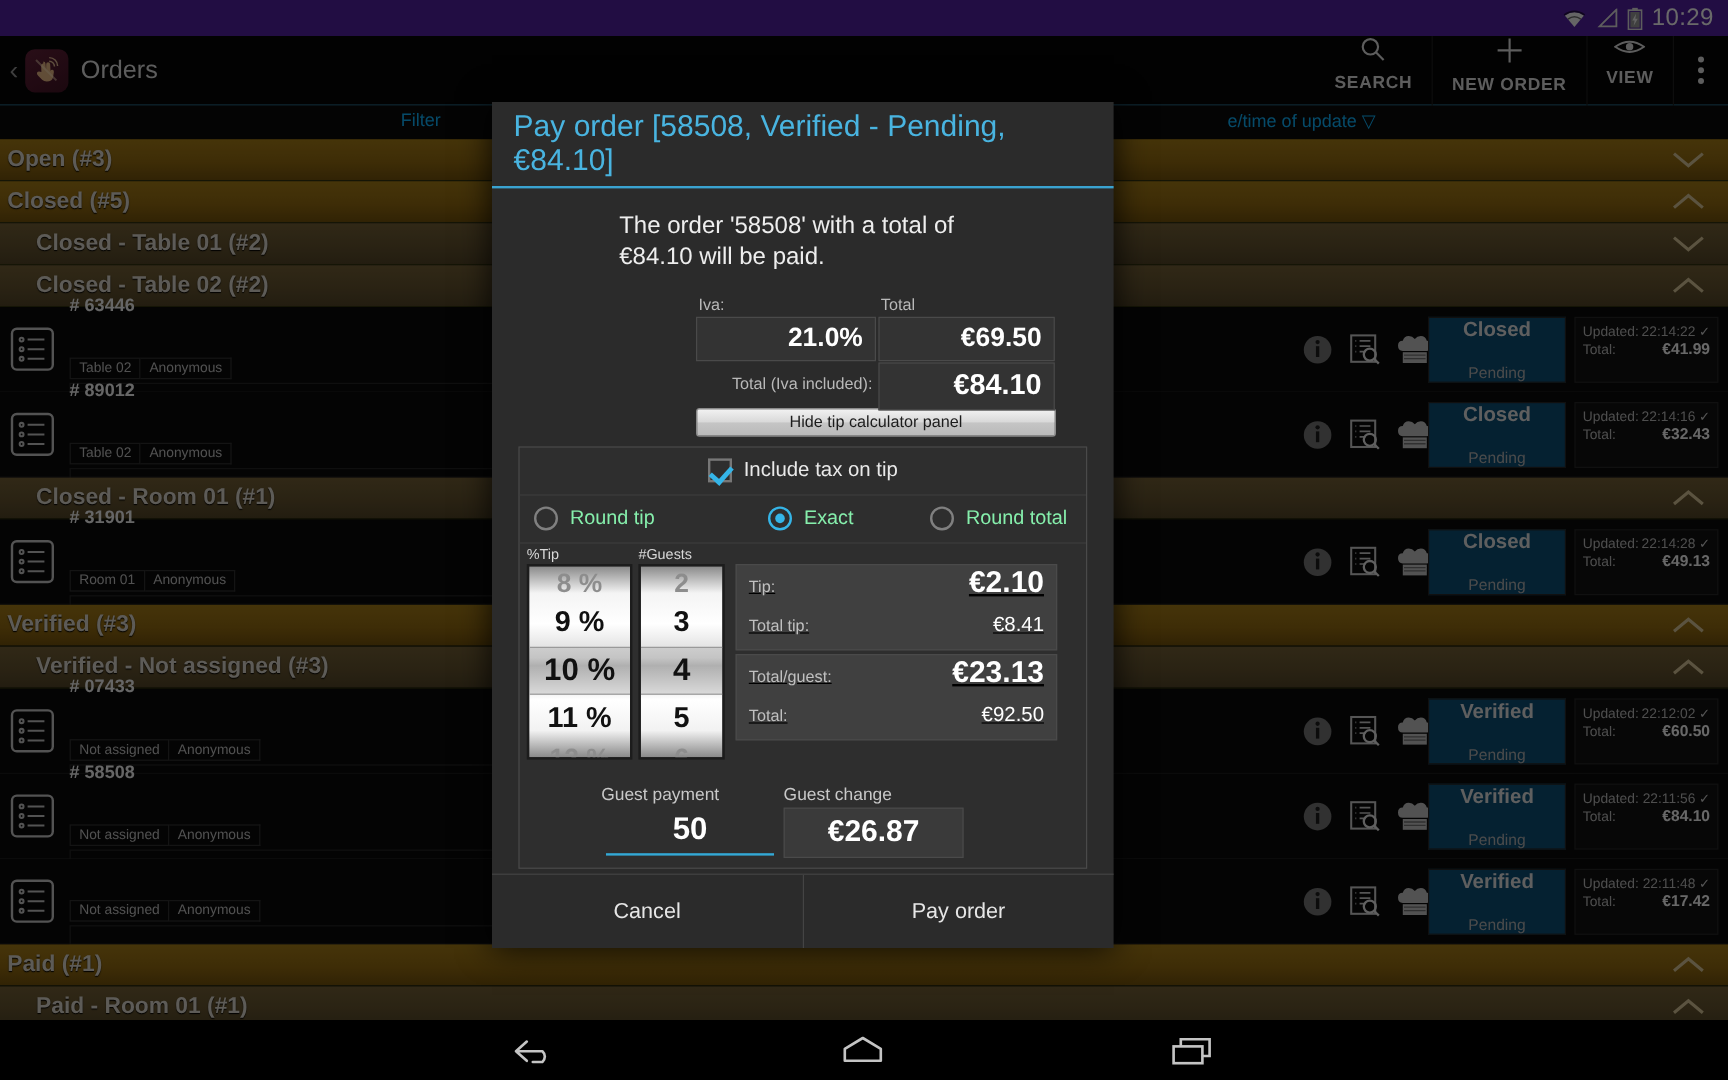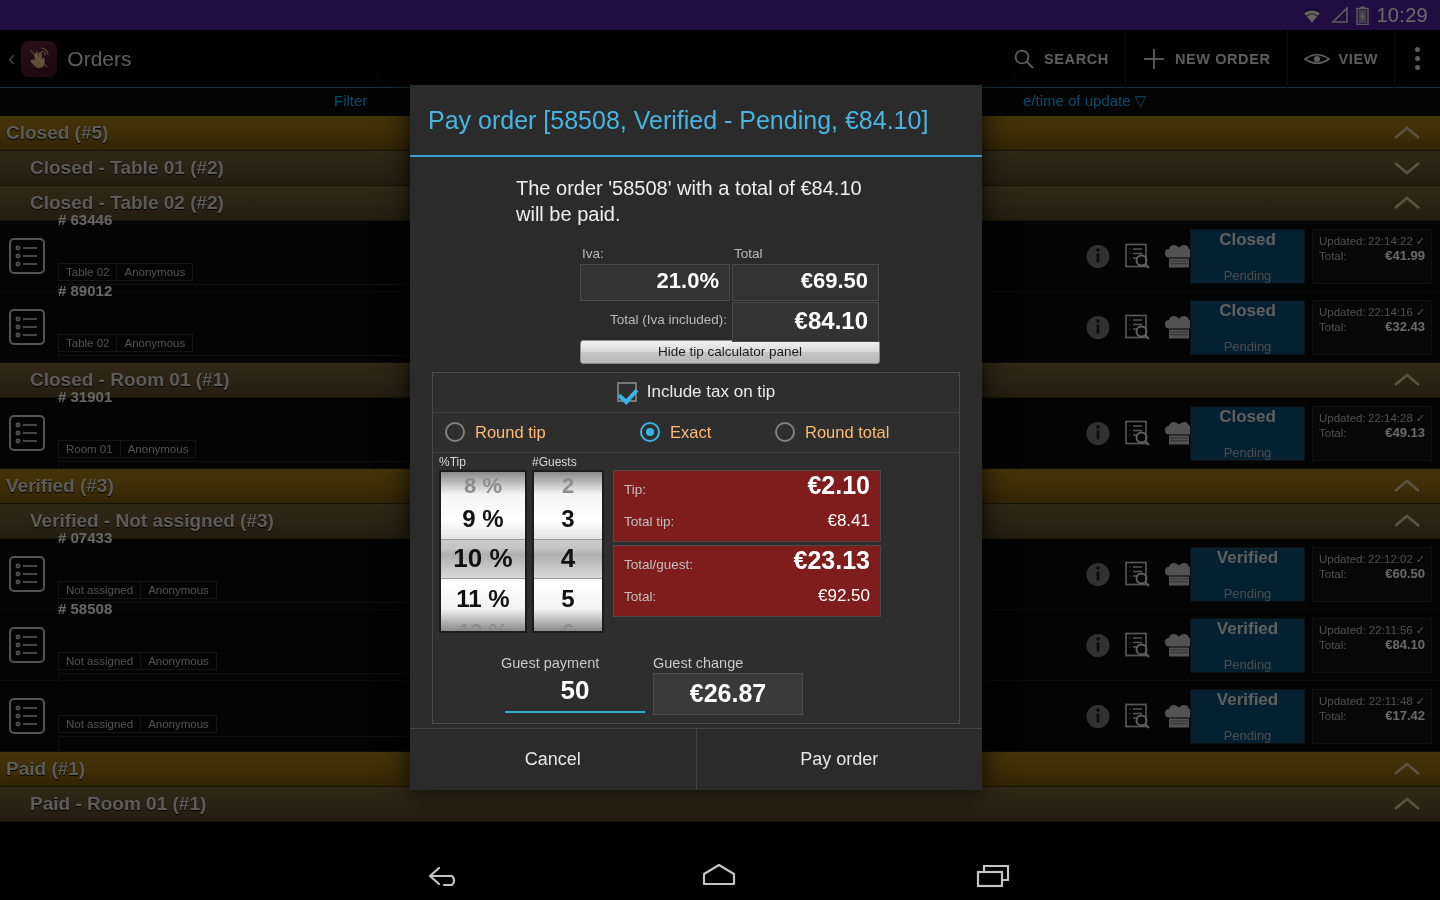--- a/index.html
+++ b/index.html
@@ -33,20 +33,21 @@
     background:linear-gradient(150deg,#5c1f35 0%, #3d1222 100%);
     display:flex; align-items:center; justify-content:center;
     position:relative; overflow:hidden;
   }
   .app-title { color:#cfcfcf; font-size:21px; }
   .ab-right { margin-left:auto; display:flex; align-items:stretch; height:58px; }
   .ab-btn {
     display:flex; align-items:center; gap:9px; padding:0 16px;
     color:#cfcfcf; font-size:14.5px; letter-spacing:.6px; font-weight:600;
     border-left:1px solid #1e1e1e;
+    flex-direction:column;
   }
   .ab-btn:first-child { border-left:none; }
   .ab-overflow { display:flex; flex-direction:column; gap:4px; align-items:center;
     justify-content:center; padding:0 20px; border-left:1px solid #1e1e1e; }
   .ab-overflow i { width:5px; height:5px; border-radius:50%; background:#cfcfcf; display:block; }
 
   
   .colheader {
     position:absolute; left:0; top:88px; width:1440px; height:28px;
     background:#0a0a0a; color:#0ea5e9; font-size:15px;
@@ -95,21 +96,21 @@
   .meta-line .k { width:47px; }
   .meta-line .v { margin-left:auto; }
   .meta-line .v.big { font-size:13px; font-weight:bold; color:#e6e6e6; }
   .tickmark { margin-left:3px; color:#bdbdbd; font-size:11px; }
 
   
   .scrim { position:absolute; left:0; top:0; width:1440px; height:900px; background:rgba(0,0,0,.55); }
 
   
   .dialog {
-    position:absolute; left:410px; top:85px; width:572px; height:705px;
+    position:absolute; left:410px; top:85px; width:518px; height:705px;
     background:#2b2b2b; box-shadow:0 0 26px rgba(0,0,0,.85);
     display:flex; flex-direction:column;
   }
   .dlg-head { height:72px; border-bottom:2px solid #3aa3d0; display:flex; align-items:center; padding-left:18px; }
   .dlg-title { color:#49b4e0; font-size:25px; }
   .dlg-body { flex:1; padding:16px 22px 0 22px; overflow:hidden; }
   .dlg-msg { color:#eeeeee; font-size:20px; line-height:1.32; padding:2px 72px 0 84px; }
 
   .amounts { margin-top:18px; position:relative; height:88px; }
   .lab { color:#b9b9b9; font-size:13.5px; }
@@ -144,42 +145,42 @@
     border:solid #35b5e8; border-width:0 4px 4px 0; transform:rotate(42deg);
   }
   .chk-lbl { color:#e9e9e9; font-size:17px; }
 
   .radio-row { height:40px; display:flex; align-items:center; border-bottom:1px solid #3d3d3d; padding-left:12px; }
   .radio { width:20px; height:20px; border-radius:50%; border:2px solid #808080; position:relative; }
   .radio.on { border-color:#35b5e8; }
   .radio.on::after { content:""; position:absolute; left:4px; top:4px; width:8px; height:8px;
                      border-radius:50%; background:#35b5e8; }
   .radio-item { display:flex; align-items:center; gap:10px; }
-  .radio-item .rl { color:#fdba74; font-size:16.5px; }
+  .radio-item .rl { color:#86efac; font-size:16.5px; }
 
   .wheel-area { position:relative; height:185px; }
   .wheel-hdr { color:#d8d8d8; font-size:12px; position:absolute; top:2px; }
   .wheel {
     position:absolute; top:17px; height:163px; border:2px solid #1c1c1c;
     background:linear-gradient(180deg,#8a8a8a 0%,#f4f4f4 14%,#ffffff 30%,#d7d7d7 48%,
                                #bcbcbc 52%,#ffffff 70%,#f2f2f2 86%,#8a8a8a 100%);
     overflow:hidden;
   }
   .wheel .cell { height:40px; display:flex; align-items:center; justify-content:center;
                  font-weight:bold; color:#111; }
   .wheel .cell.c0 { height:27px; color:#8d8d8d; font-size:22px; align-items:flex-end; }
   .wheel .cell.c1 { font-size:24px; }
   .wheel .cell.c2 { font-size:26px; border-top:1px solid #9a9a9a; border-bottom:1px solid #9a9a9a;
                     background:rgba(140,140,140,.25); }
   .wheel .cell.c3 { font-size:24px; }
   .wheel .cell.c4 { height:24px; color:#8d8d8d; font-size:22px; align-items:flex-start; }
   .wheel-tip { left:6px; width:88px; }
   .wheel-gst { left:99px; width:72px; }
 
-  .res-box { position:absolute; border:1px solid #4a4a4a; background:#7f1d1d; left:180px; width:268px; }
+  .res-box { position:absolute; border:1px solid #4a4a4a; background:#404040; left:180px; width:268px;text-decoration:underline; }
   .res-box.a { top:17px; height:72px; }
   .res-box.b { top:92px; height:72px; }
   .res-line { display:flex; align-items:baseline; padding:0 10px; }
   .res-line .k { color:#c0c0c0; font-size:13.5px; }
   .res-line .v { margin-left:auto; color:#ffffff; }
   .res-line.big { height:40px; }
   .res-line.big .v { font-size:25px; font-weight:bold; }
   .res-line.sm { height:30px; }
   .res-line.sm .v { font-size:17px; }
 
@@ -278,20 +279,26 @@
     </div>
   </div>
 
   <div class="colheader">
     <span class="filter">Filter</span>
     <span class="dateupd">e/time of update ▽</span>
   </div>
 
   <div class="list">
 
+    <div class="grp lvl1">
+      <span class="lbl">Open (#3)</span>
+      <svg class="chev" width="30" height="16" viewBox="0 0 30 16">
+        <path d="M3 3 L15 13 L27 3" fill="none" stroke="#c9b98f" stroke-width="2.6"></path>
+      </svg>
+    </div>
 
     <div class="grp lvl1">
       <span class="lbl">Closed (#5)</span>
       <svg class="chev" width="30" height="16" viewBox="0 0 30 16">
         <path d="M3 13 L15 3 L27 13" fill="none" stroke="#c9b98f" stroke-width="2.6"></path>
       </svg>
     </div>
 
     <div class="grp lvl2">
       <span class="lbl">Closed - Table 01 (#2)</span>

